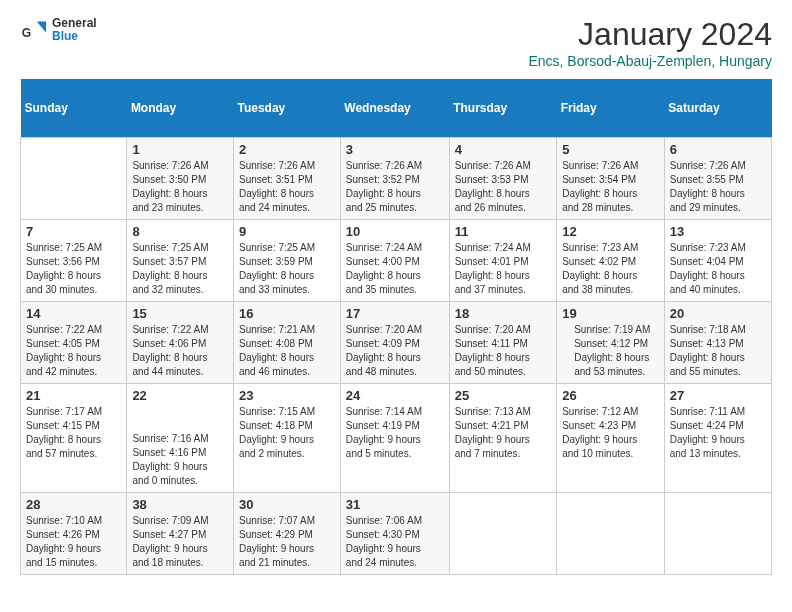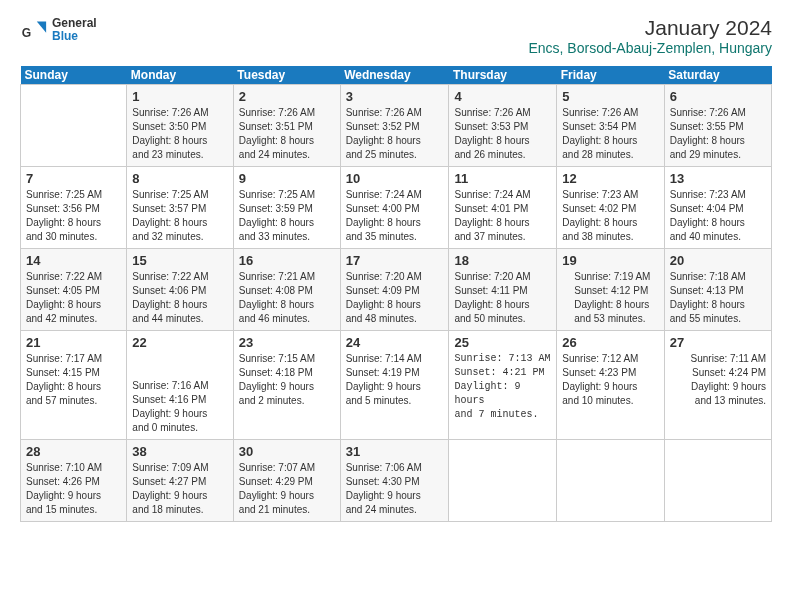--- a/index.html
+++ b/index.html
@@ -31,37 +31,37 @@
       color: #1a7abf;
     }
     .logo-icon {
       width: 28px;
       height: 28px;
     }
     .title-block {
       text-align: right;
     }
     .month-title {
-      font-size: 21px;
+      font-size: 32px;
       font-weight: normal;
       color: #333;
     }
     .subtitle {
       font-size: 14px;
       color: #0f766e;
     }
     table {
       width: 100%;
       border-collapse: collapse;
       font-size: 11px;
     }
     thead tr th {
       background-color: #1a7abf;
       color: #fff;
-      padding: 2px 4px;
+      padding: 22px 4px;
       text-align: left;
       font-size: 12px;
       font-weight: bold;
     }
     tbody tr td {
       border: 1px solid #ccc;
       vertical-align: top;
       padding: 4px 5px;
       height: 80px;
       width: 113px;
@@ -292,35 +292,35 @@
         </td>
         <td>
           <span class="day-number">24</span>
           <div class="day-info" style="white-space: pre-line;">Sunrise: 7:14 AM
 Sunset: 4:19 PM
 Daylight: 9 hours
 and 5 minutes.</div>
         </td>
         <td>
           <span class="day-number">25</span>
-          <div class="day-info" style="white-space: pre-line; font-family: Liberation Mono, monospace;">Sunrise: 7:13 AM
+          <div class="day-info" style="white-space: pre-line;">Sunrise: 7:13 AM
 Sunset: 4:21 PM
 Daylight: 9 hours
 and 7 minutes.</div>
         </td>
         <td>
           <span class="day-number">26</span>
           <div class="day-info" style="white-space: pre-line;">Sunrise: 7:12 AM
 Sunset: 4:23 PM
 Daylight: 9 hours
 and 10 minutes.</div>
         </td>
         <td>
           <span class="day-number">27</span>
-          <div class="day-info" style="white-space: pre-line; text-align: right;">Sunrise: 7:11 AM
+          <div class="day-info" style="white-space: pre-line;">Sunrise: 7:11 AM
 Sunset: 4:24 PM
 Daylight: 9 hours
 and 13 minutes.</div>
         </td>
       </tr>
       <tr>
         <td>
           <span class="day-number">28</span>
           <div class="day-info" style="white-space: pre-line;">Sunrise: 7:10 AM
 Sunset: 4:26 PM

